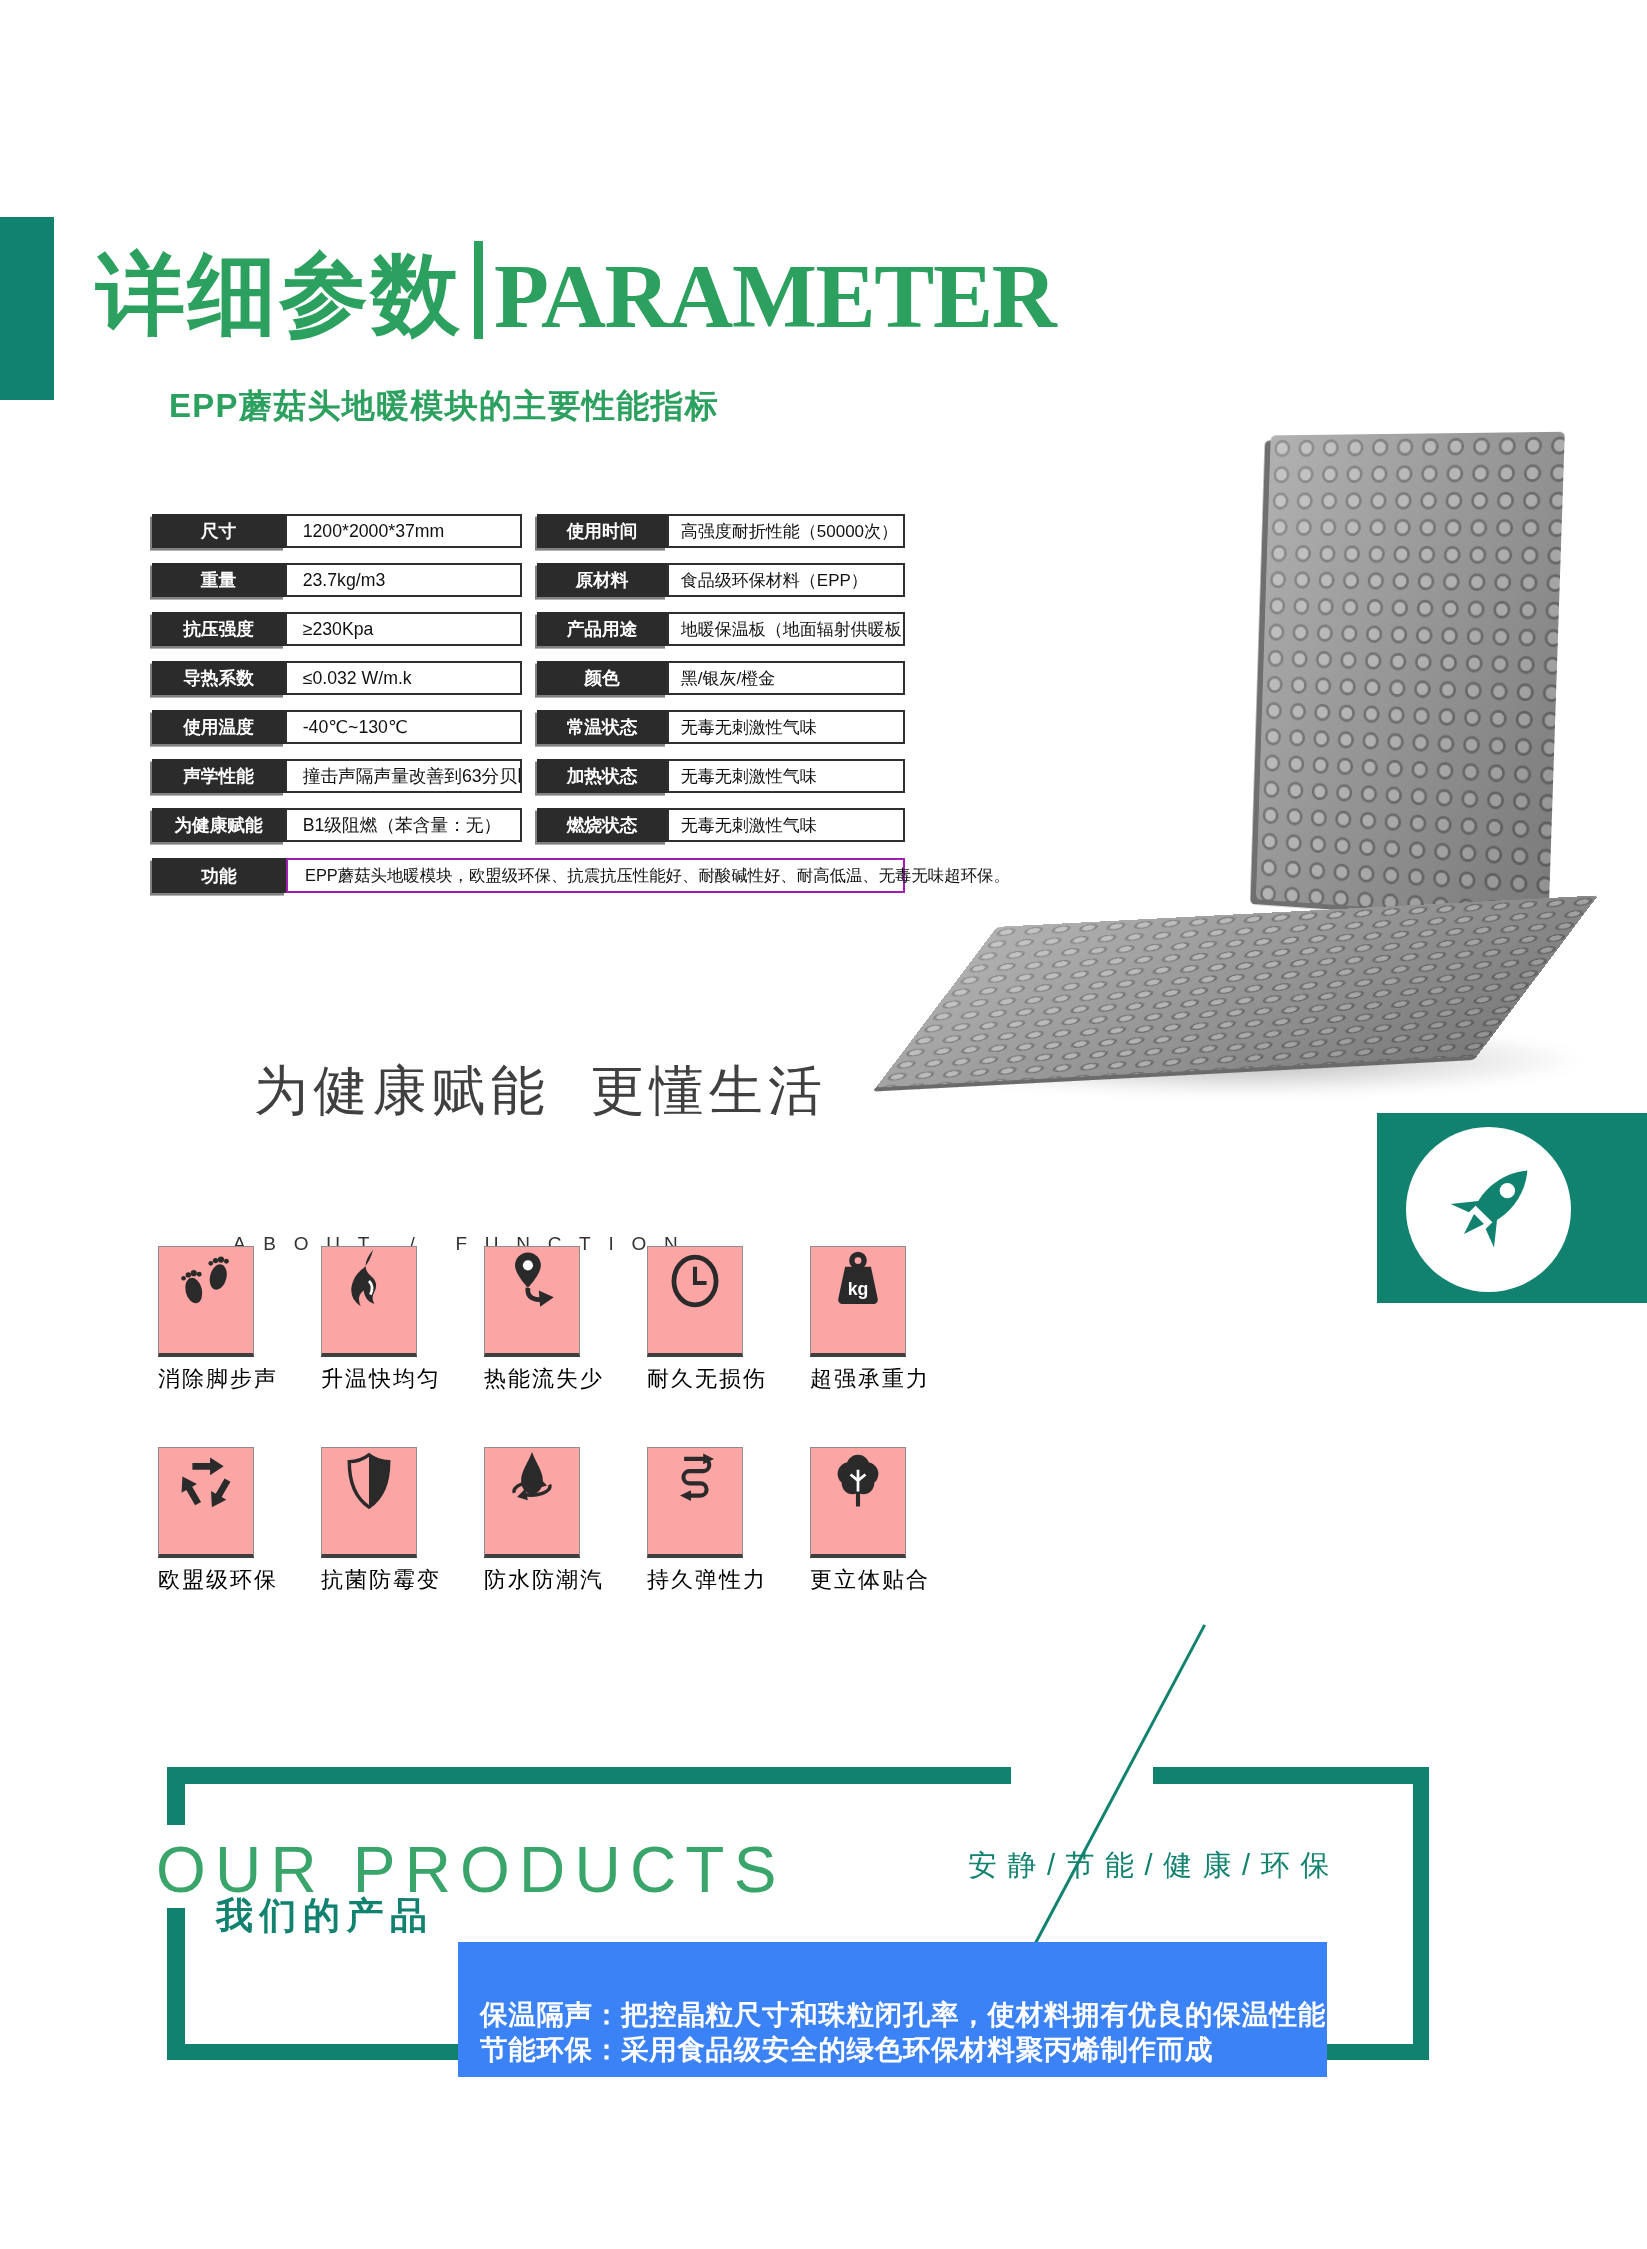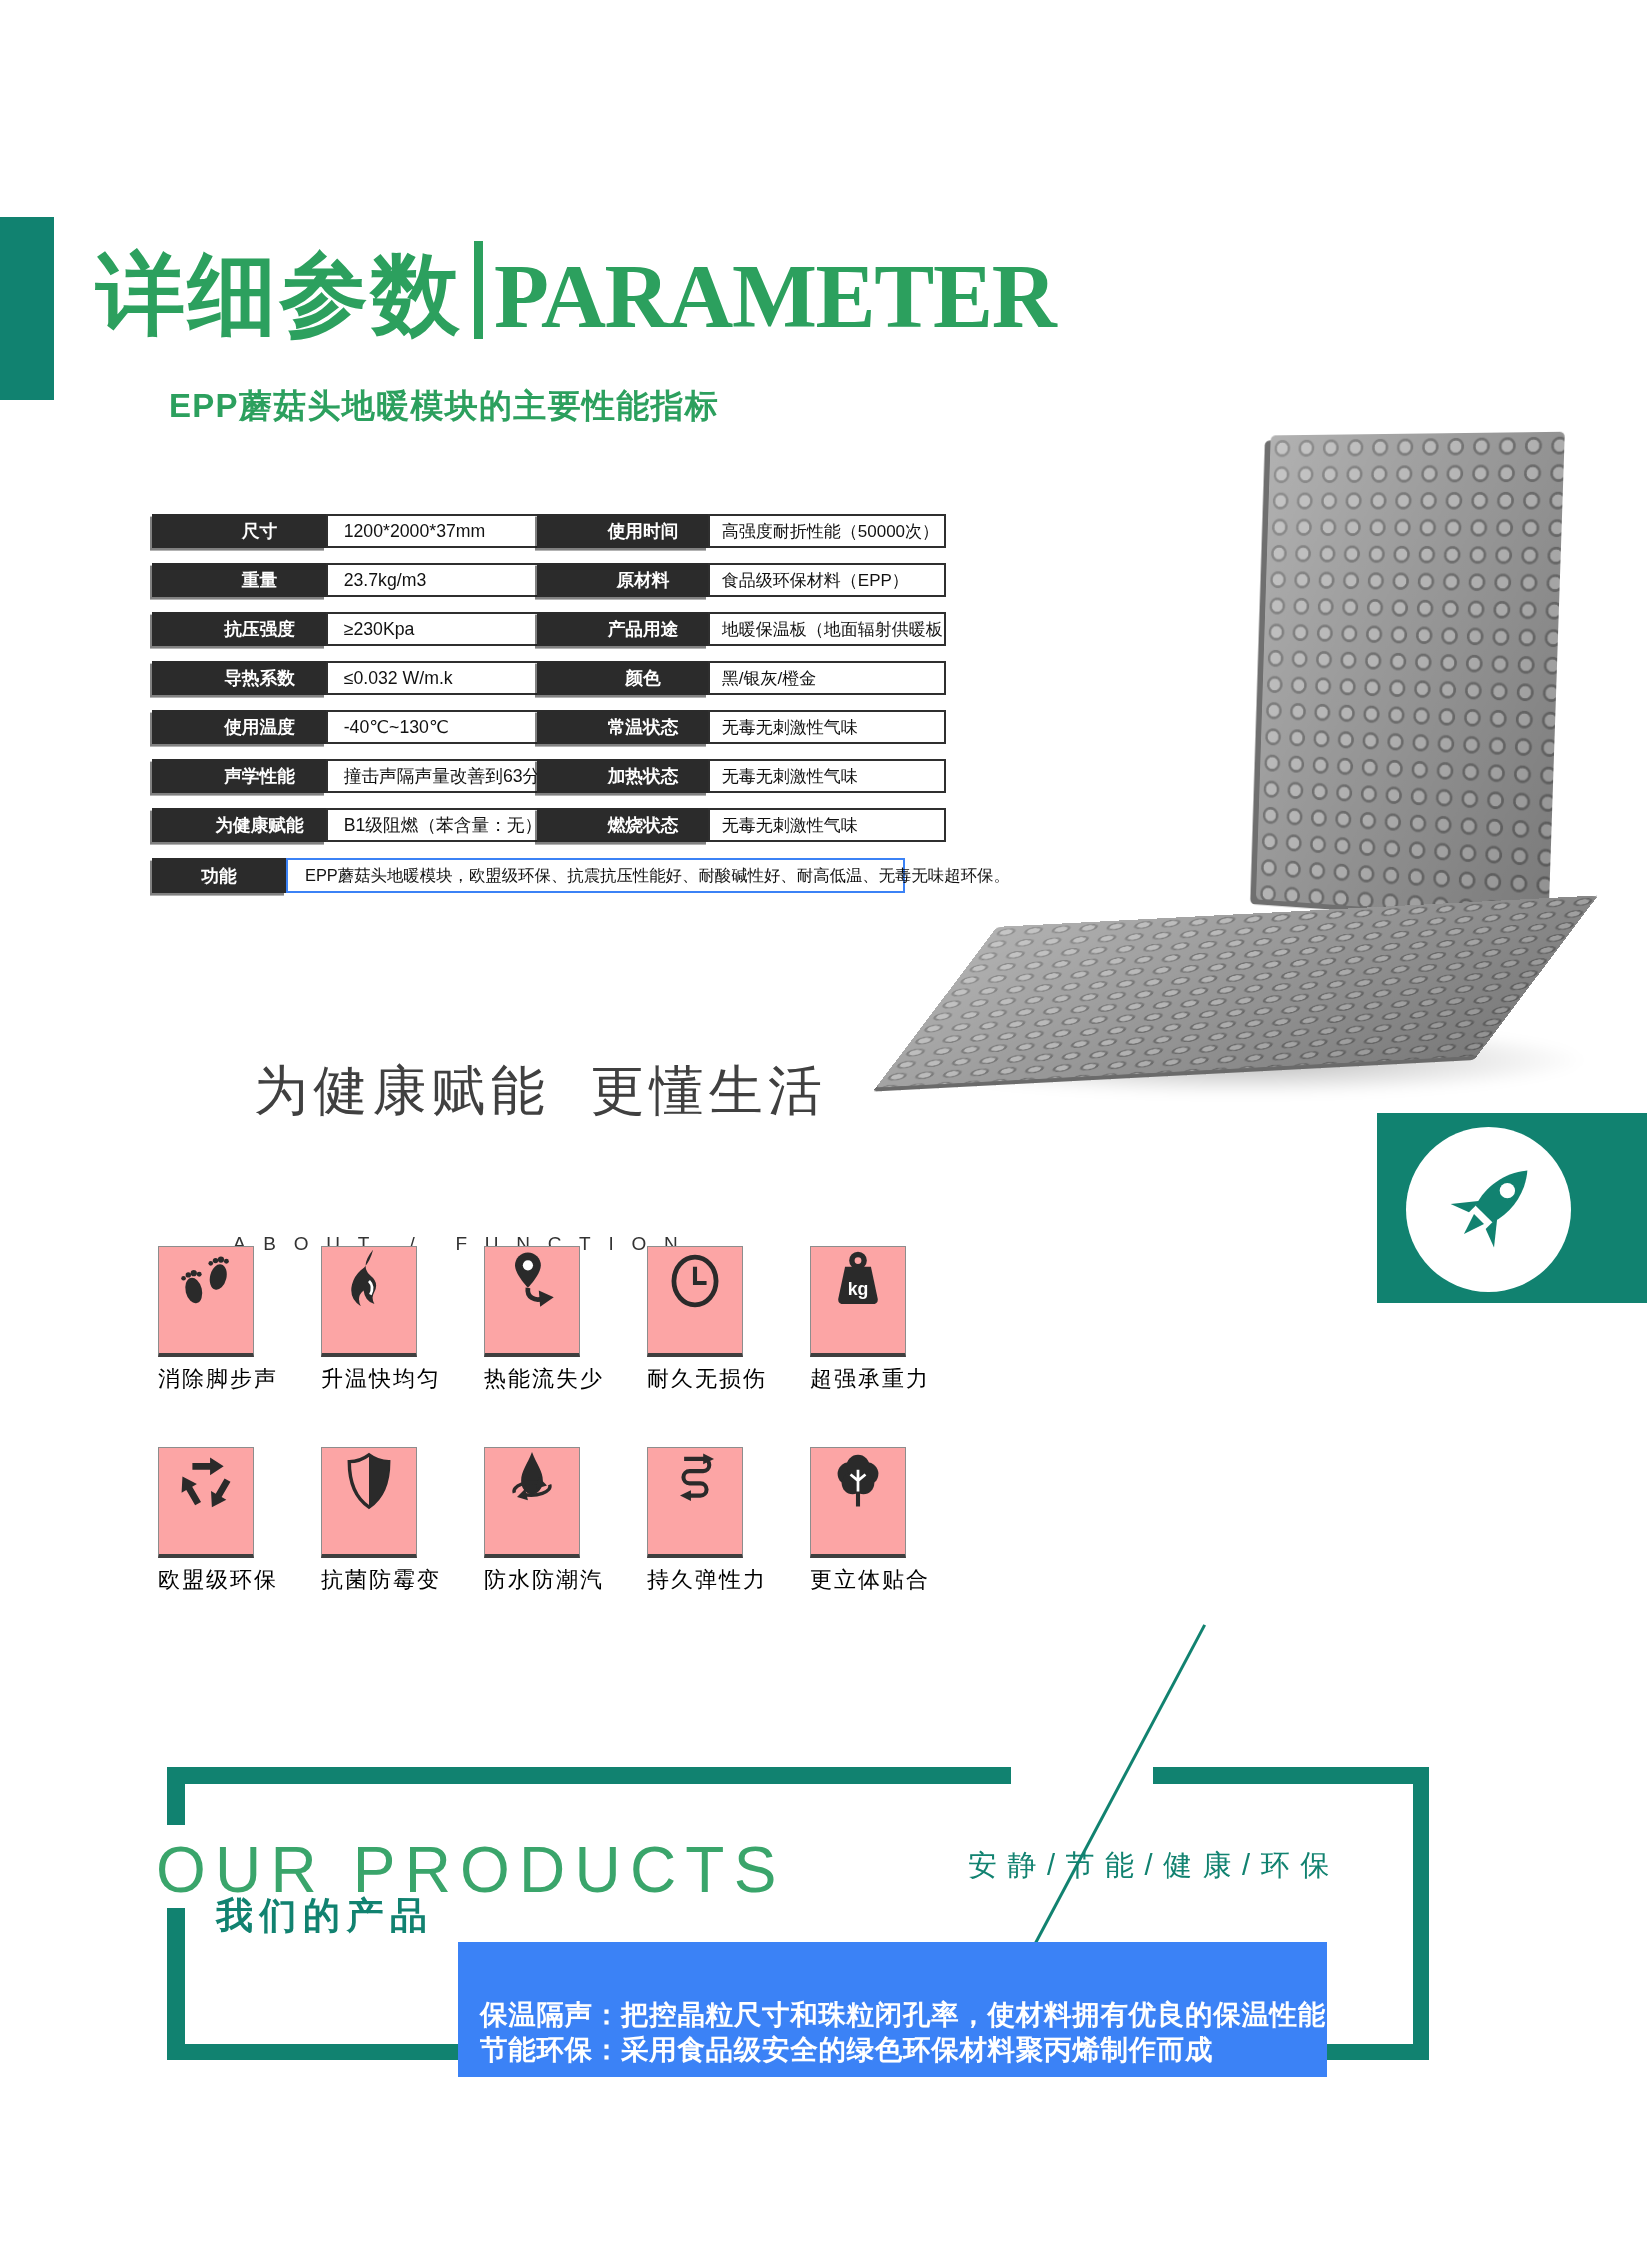--- a/index.html
+++ b/index.html
@@ -15,33 +15,33 @@
         color:#2ca05e;line-height:.95;letter-spacing:-1.3px;}
   .subtitle{position:absolute;left:169px;top:384px;font-size:33px;font-weight:800;color:#2ca05e;letter-spacing:1.3px;}
 
   
   .spec-col{position:absolute;top:514px;}
   .spec-col.left{left:152px;}
   .spec-col.right{left:537px;text-align:right;}
   .spec-row{display:flex;height:34px;margin-bottom:15px;}
   .spec-label{background:#2b2b2b;color:#fff;font-weight:700;font-size:17.7px;
               display:flex;align-items:center;justify-content:center;flex:none;
-              box-shadow:-2px 2.6px 0 rgba(25,25,25,.55);padding-left:41px;}
+              box-shadow:-2px 2.6px 0 rgba(25,25,25,.55);}
   .left .spec-label,.full-label{width:133px;}
   .right .spec-label{width:130px;}
   .spec-value{background:#fff;border:2px solid #2f2f2f;box-sizing:border-box;flex:none;
               display:flex;align-items:center;padding-left:15.7px;font-size:17.7px;color:#111;
               white-space:nowrap;overflow:hidden;}
   .left .spec-value{width:237px;}
   .right .spec-value{width:238px;font-size:17px;padding-left:11.8px;}
   .spec-full{position:absolute;left:152px;top:858px;display:flex;height:35px;}
   .full-label{background:#2b2b2b;color:#fff;font-weight:700;font-size:17.7px;width:134px;
               display:flex;align-items:center;justify-content:center;flex:none;
               box-shadow:-2px 2.6px 0 rgba(25,25,25,.55);}
-  .full-value{background:#fff;border:2px solid #3b82f6;box-sizing:border-box;width:619px;
+  .full-value{background:#fff;border:2px solid #a21caf;box-sizing:border-box;width:619px;
               display:flex;align-items:center;padding-left:17px;font-size:16.4px;color:#111;white-space:nowrap;}
 
   
   .panel{position:absolute;border-radius:5.2px;background-color:#989898;
      background-image:
        linear-gradient(118deg, rgba(255,255,255,.25) 0%, rgba(255,255,255,0) 45%, rgba(0,0,0,.20) 100%),
        radial-gradient(circle at 13.7px 13.7px, #b4b4b4 5.9px, #6e6e6e 6.5px 8.5px, rgba(0,0,0,0) 9.2px);
      background-size:100% 100%,27.5px 27.5px;}
   .panel-stand{left:1234px;top:432px;width:321px;height:488px;
      transform:perspective(1702px) rotateY(-16deg) rotateZ(2deg);transform-origin:100% 60%;

